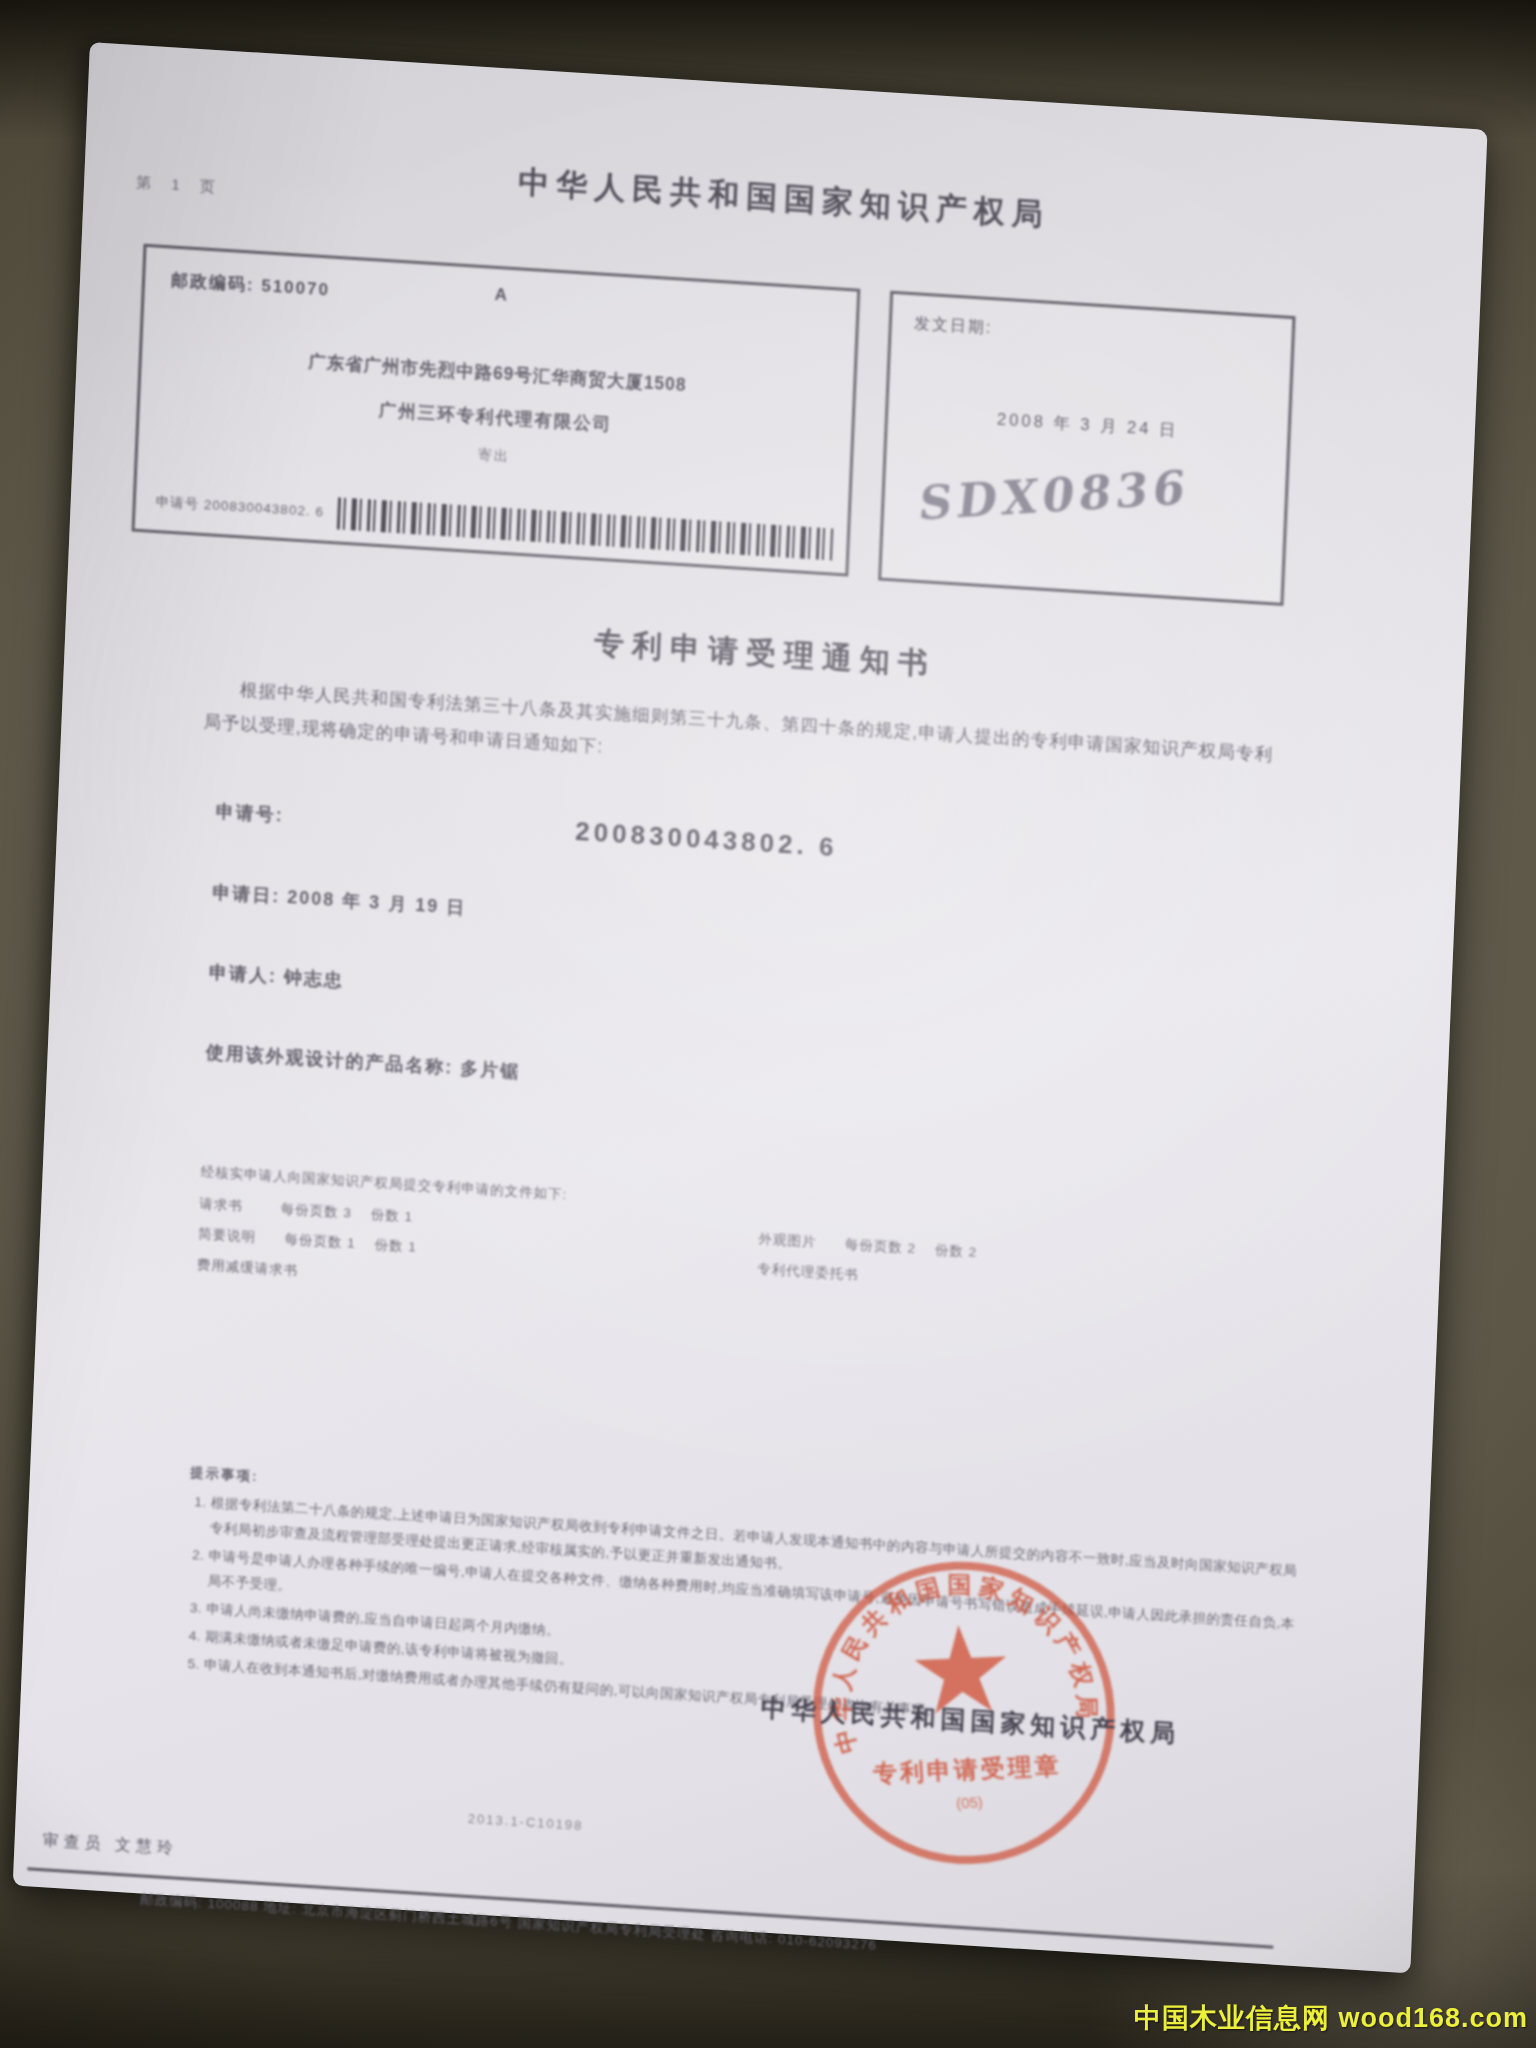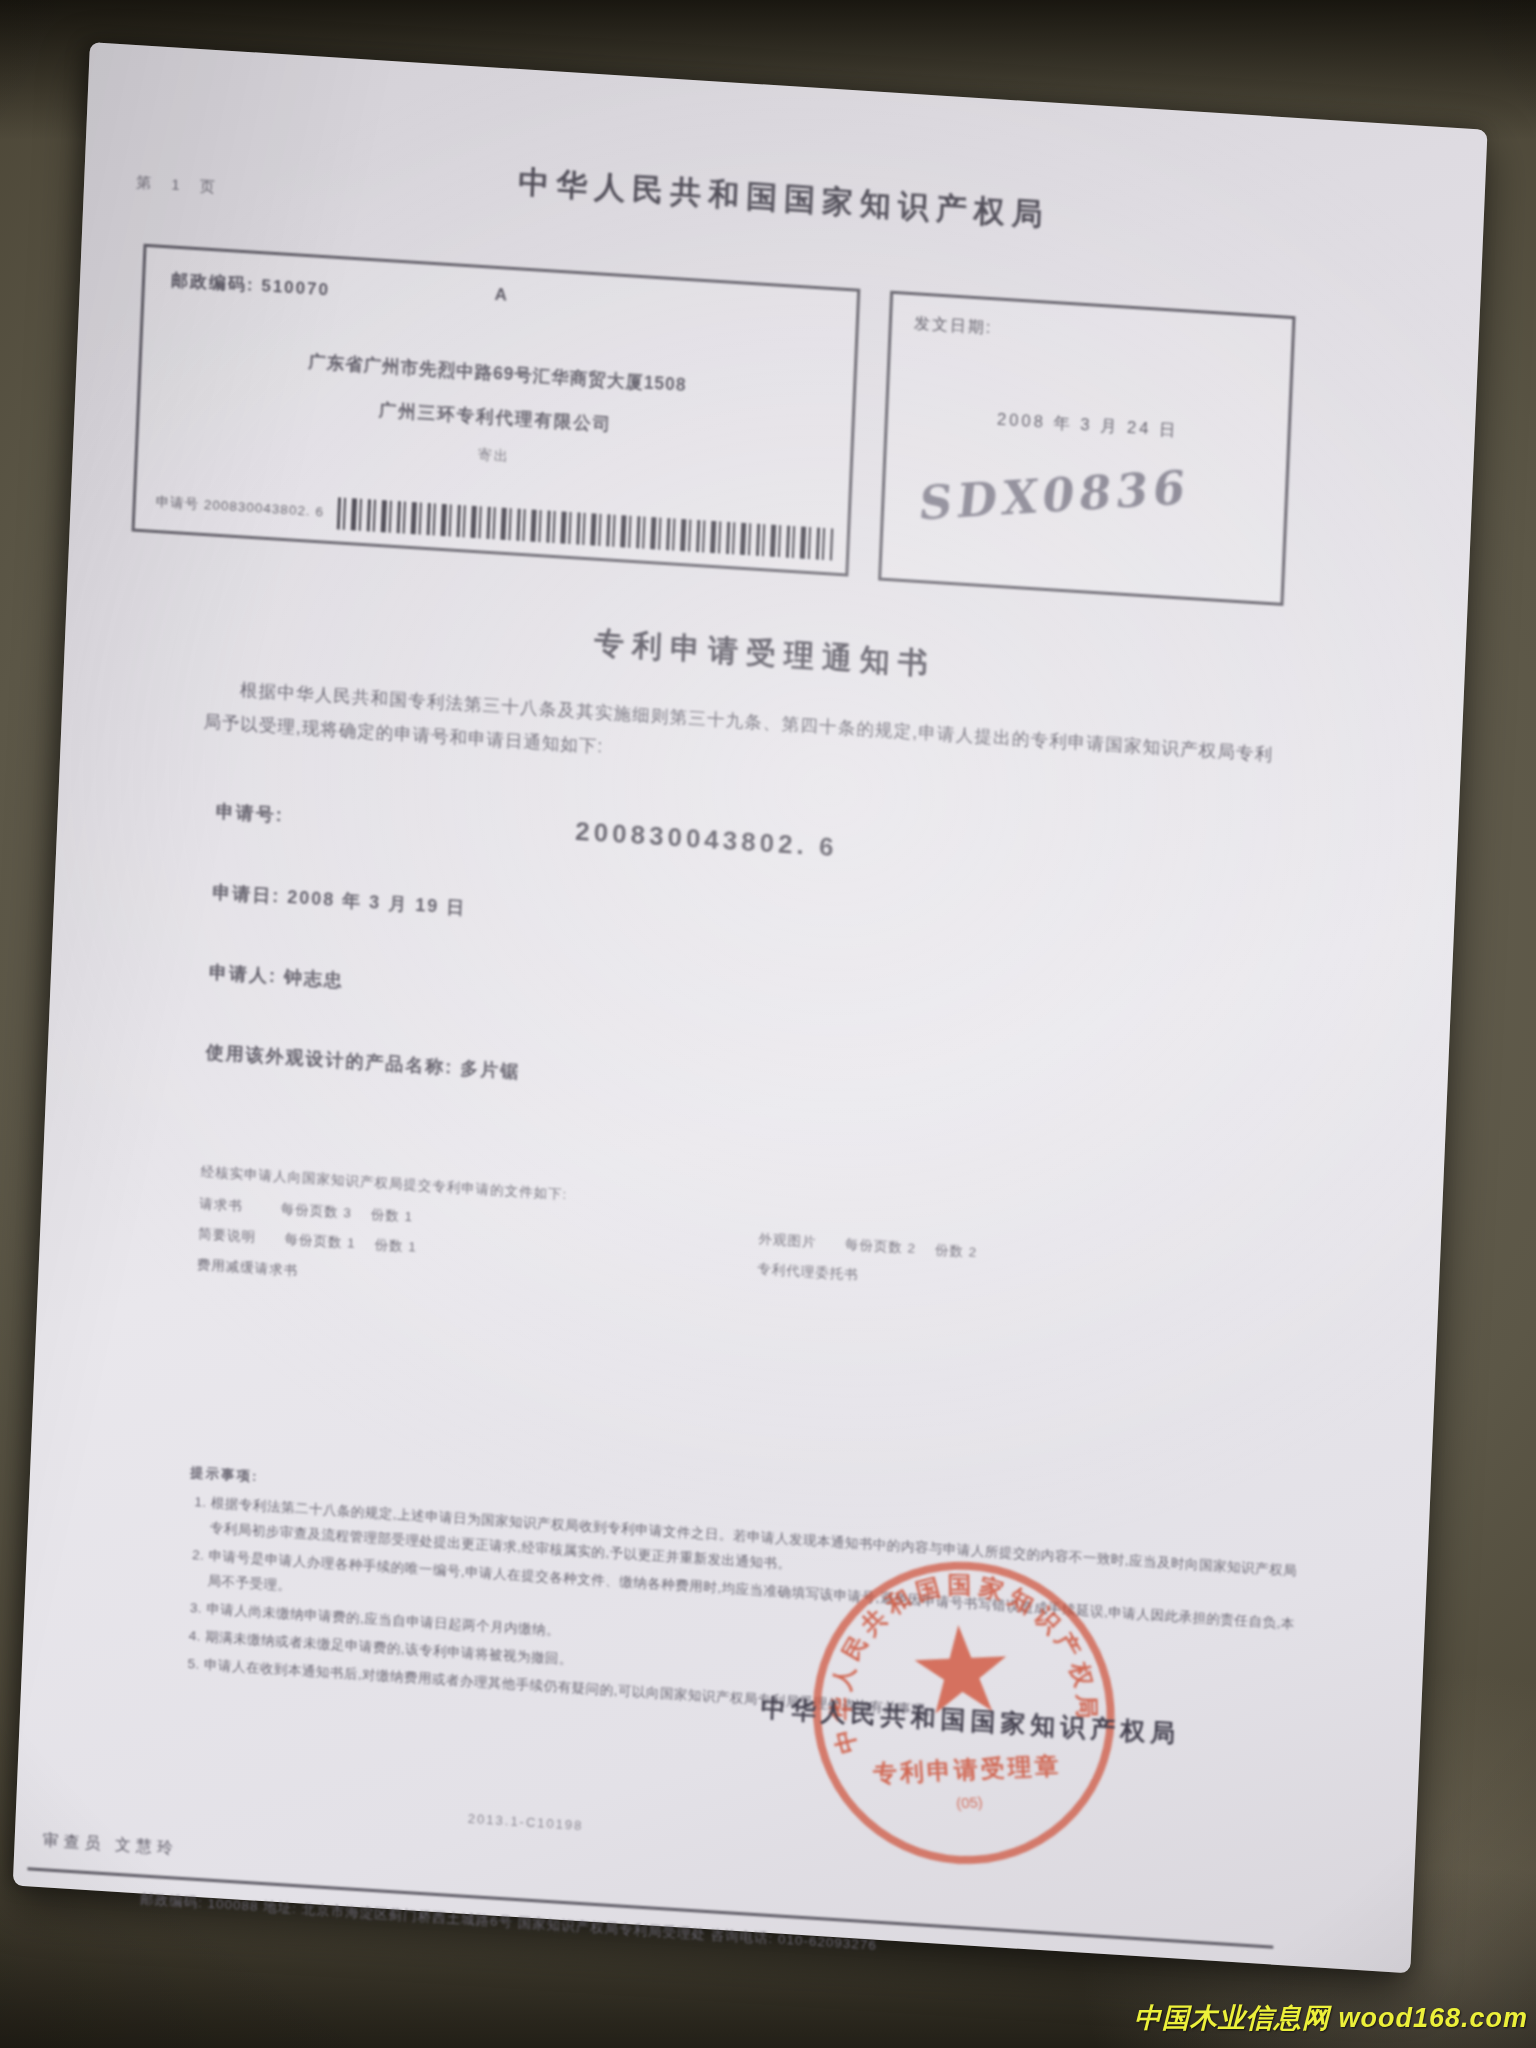--- a/index.html
+++ b/index.html
@@ -100,21 +100,21 @@
     font-size:25px;font-weight:bold;color:#454250;letter-spacing:5px;text-align:center;}
 
   .form-code{position:absolute;left:452px;top:1742px;font-size:13px;color:#8a8791;letter-spacing:2px;}
   .examiner{position:absolute;left:28px;top:1788px;font-size:16px;letter-spacing:5px;color:#5d5a66;}
   .footer-line{position:absolute;left:14px;top:1826px;width:1248px;height:3px;background:#5f5c66;}
   .paper-footer{position:absolute;left:128px;top:1842px;width:1240px;font-size:13.5px;
     color:#66636e;letter-spacing:1px;}
 
   .watermark{position:absolute;right:8px;bottom:12px;z-index:10;
     font-size:27px;font-weight:bold;color:#ecf03a;
-    text-shadow:1px 1px 2px rgba(0,0,0,.6);letter-spacing:1px;font-style:italic;}
+    text-shadow:1px 1px 2px rgba(0,0,0,.6);letter-spacing:1px;}
 </style>
 </head>
 <body>
 
 <div class="photo-bg">
   <div class="top-shade"></div>
   <div class="bottom-shade"></div>
   <div class="right-light"></div>
 </div>
 

